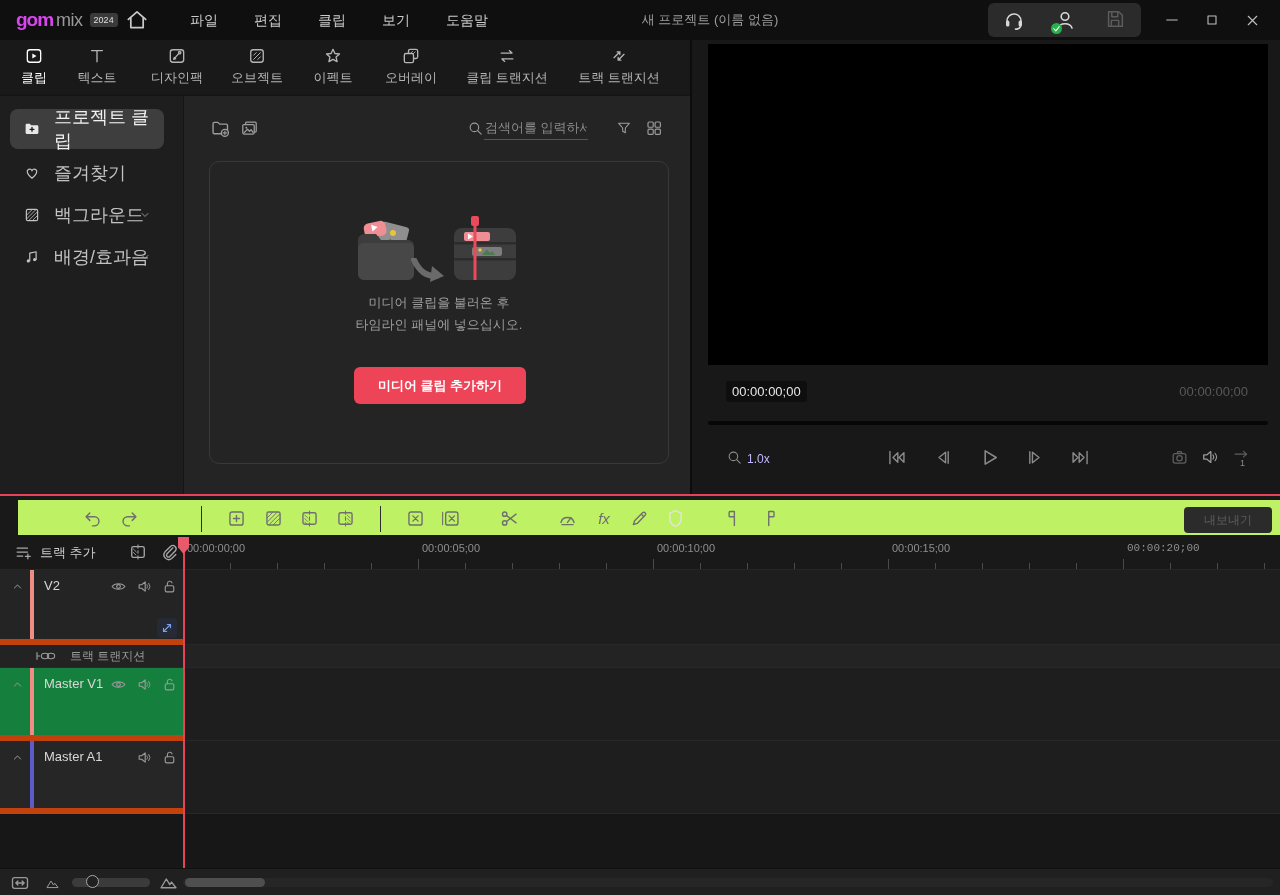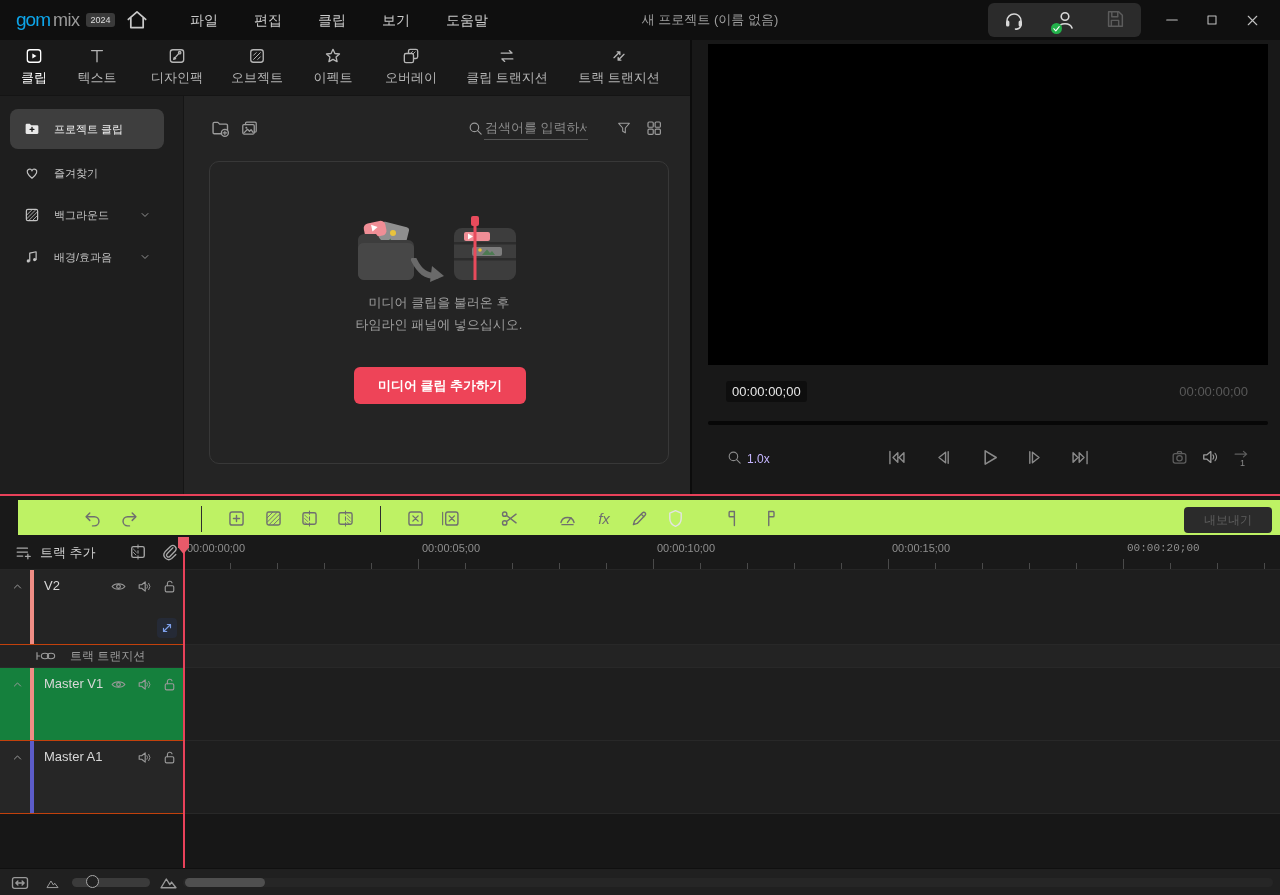--- a/index.html
+++ b/index.html
@@ -4,21 +4,21 @@
 <style>
   * { margin:0; padding:0; box-sizing:border-box; }
   html,body { background:#0c0c0c; }
   body { font-family:"Liberation Sans","DejaVu Sans",sans-serif; }
   .app { position:relative; width:1280px; height:895px; background:#191919; overflow:hidden; color:#c8c8c8; }
   .ic { stroke:currentColor; fill:none; stroke-width:1.6; stroke-linecap:round; stroke-linejoin:round; display:block; }
 
   
   .titlebar { position:absolute; left:0; top:0; width:1280px; height:40px; background:#0f0f0f; }
   .logo { position:absolute; left:16px; top:9px; display:flex; align-items:center; gap:3px; }
-  .logo .g { font-size:19px; font-weight:normal; color:#0ea5e9; letter-spacing:-1px; }
+  .logo .g { font-size:19px; font-weight:bold; color:#d946ef; letter-spacing:-1px; }
   .logo .m { font-size:18px; color:#9a9a9a; letter-spacing:-0.5px; }
   .logo .badge { margin-left:4px; font-size:9px; color:#dedede; background:#3a3a3a; border-radius:3px; padding:2px 4px; }
   .home-btn { position:absolute; left:124px; top:7px; width:26px; height:26px; color:#c9c9c9; }
   .menus { position:absolute; left:172px; top:0; height:40px; display:flex; align-items:center; }
   .menu-item { font-size:14px; color:#cccccc; padding:0 18px; height:40px; line-height:40px; cursor:default; }
   .proj-title { position:absolute; left:540px; top:0; width:340px; text-align:center; height:40px; line-height:40px; font-size:13px; color:#9d9d9d; }
   .tb-group { position:absolute; left:988px; top:3px; width:153px; height:34px; background:#2b2b2b; border-radius:6px; display:flex; align-items:center; justify-content:space-around; }
   .tb-group .gbtn { width:24px; height:24px; color:#d8d8d8; position:relative; }
   .tb-group .gbtn.dim { color:#5c5c5c; }
   .ok-dot { position:absolute; left:-2px; bottom:-2px; width:11px; height:11px; background:#23b24b; border-radius:50%; }
@@ -29,21 +29,21 @@
   
   .tabbar { position:absolute; left:0; top:40px; width:690px; height:55px; background:#191919; }
   .tab { position:absolute; top:6px; text-align:center; color:#b5b5b5; cursor:default; }
   .tab .t-ic { margin:0 auto 3px auto; width:20px; height:20px; }
   .tab .t-lb { font-size:13px; white-space:nowrap; }
   .tab.active { color:#ffffff; }
   .tab-underline { position:absolute; top:88px; height:3px; background:#ffffff; border-radius:2px; }
 
   
   .sidebar { position:absolute; left:0; top:95px; width:183px; height:399px; background:#1e1e1e; border-top:1px solid #141414; }
-  .sb-item { position:absolute; left:10px; width:160px; height:30px; display:flex; align-items:center; gap:13px; padding-left:13px; color:#c3c3c3; font-size:11px; }
+  .sb-item { position:absolute; left:10px; width:160px; height:30px; display:flex; align-items:center; gap:13px; padding-left:13px; color:#c3c3c3; font-size:18px; }
   .sb-item.selected { width:154px; height:40px; background:#3e3e3e; border-radius:8px; color:#f2f2f2; }
   .sb-item .s-ic { width:18px; height:18px; flex:0 0 18px; }
   .sb-item .chev { position:absolute; right:18px; width:14px; height:14px; color:#9a9a9a; }
 
   
   .library { position:absolute; left:183px; top:95px; width:507px; height:399px; background:#242424; border-top:1px solid #141414; border-left:1px solid #151515; }
   .lib-ic { position:absolute; color:#9c9c9c; }
   .search-input { position:absolute; left:300px; top:22px; width:104px; background:transparent; border:none; border-bottom:1px solid #555; color:#cfcfcf; font-size:13px; padding:2px 1px 4px 1px; font-family:inherit; }
   .search-input::placeholder { color:#8a8a8a; }
   .empty-box { position:absolute; left:25px; top:65px; width:460px; height:303px; border:1px solid #383838; border-radius:10px; }
@@ -71,21 +71,21 @@
   .export-btn { position:absolute; left:1166px; top:7px; width:88px; height:26px; background:#2b2b2b; border:none; border-radius:4px; color:#5e5e5e; font-size:12px; font-family:inherit; }
 
   
   .timeline { position:absolute; left:0; top:535px; width:1280px; height:360px; background:#191919; }
   .tl-head { position:absolute; left:0; top:0; width:1280px; height:35px; border-bottom:1px solid #262626; }
   .tl-head .hic { position:absolute; color:#a8a8a8; }
   .add-track-lb { position:absolute; left:40px; top:9px; font-size:13px; color:#cfcfcf; }
   .ruler-label { position:absolute; top:7px; font-size:11px; color:#8f8f8f; white-space:nowrap; }
   .tick { position:absolute; width:1px; background:#4a4a4a; }
   .track { position:absolute; left:0; width:1280px; }
-  .tr-head { position:absolute; left:0; top:0; width:183px; height:100%; border-bottom:1px solid #c2410c; }
+  .tr-head { position:absolute; left:0; top:0; width:183px; height:100%; border-bottom:6px solid #c2410c; }
   .tr-lane { position:absolute; left:183px; top:0; right:0; height:100%; background:#1e1e1e; border-bottom:1px solid #282828; border-left:1px solid #141414; }
   .tr-colorbar { position:absolute; left:30px; top:0; width:4px; height:100%; }
   .tr-name { position:absolute; left:44px; top:8px; font-size:13px; color:#d8d8d8; }
   .tr-ic { position:absolute; top:8px; width:17px; height:17px; color:#9a9a9a; }
   .tr-chev { position:absolute; left:10px; top:9px; width:15px; height:15px; color:#9a9a9a; }
   .vtrans-btn { position:absolute; left:157px; top:48px; width:20px; height:20px; background:#252a36; border-radius:4px; color:#7d9fe8; display:flex; align-items:center; justify-content:center; }
   .transrow-icon { position:absolute; left:32px; top:3px; width:30px; height:16px; color:#9a9a9a; }
   .transrow-lb { position:absolute; left:70px; top:3px; font-size:12px; color:#9a9a9a; }
   .tl-empty { position:absolute; left:0; top:279px; width:1280px; height:54px; background:#171717; }
   .playhead-line { position:absolute; left:183px; top:2px; width:2px; height:331px; background:#e8415a; z-index:5; }

